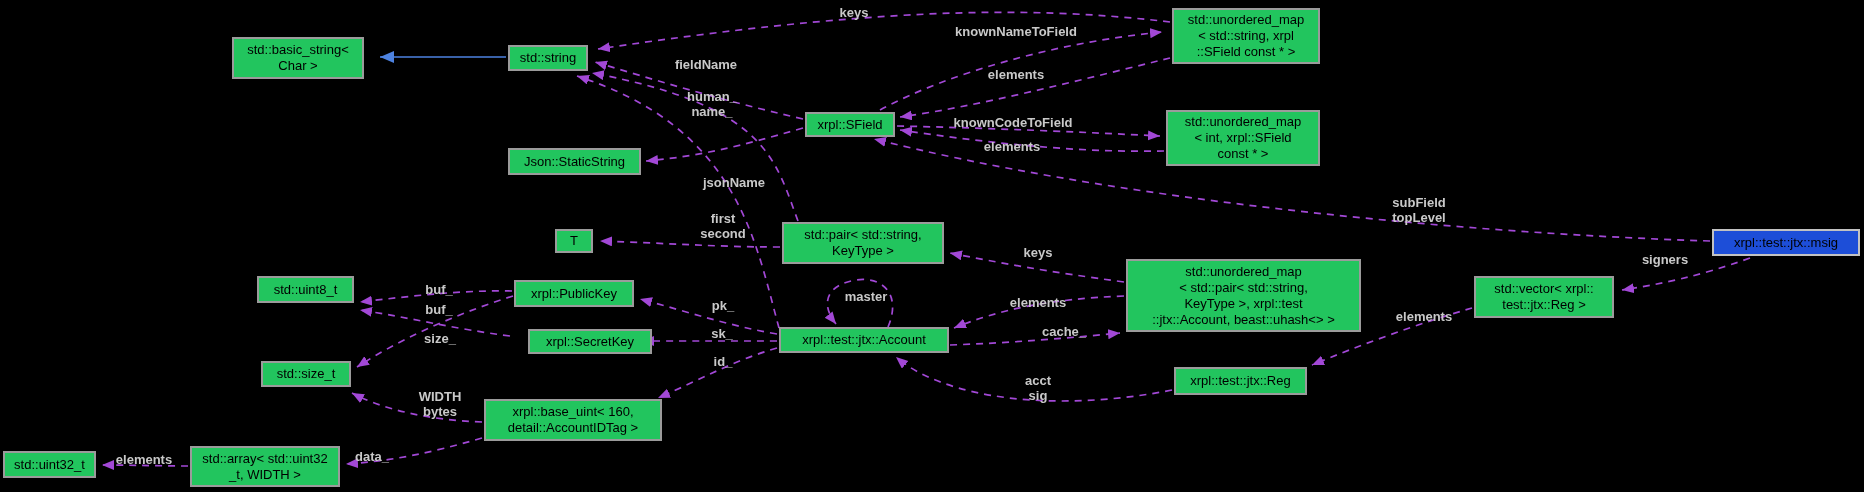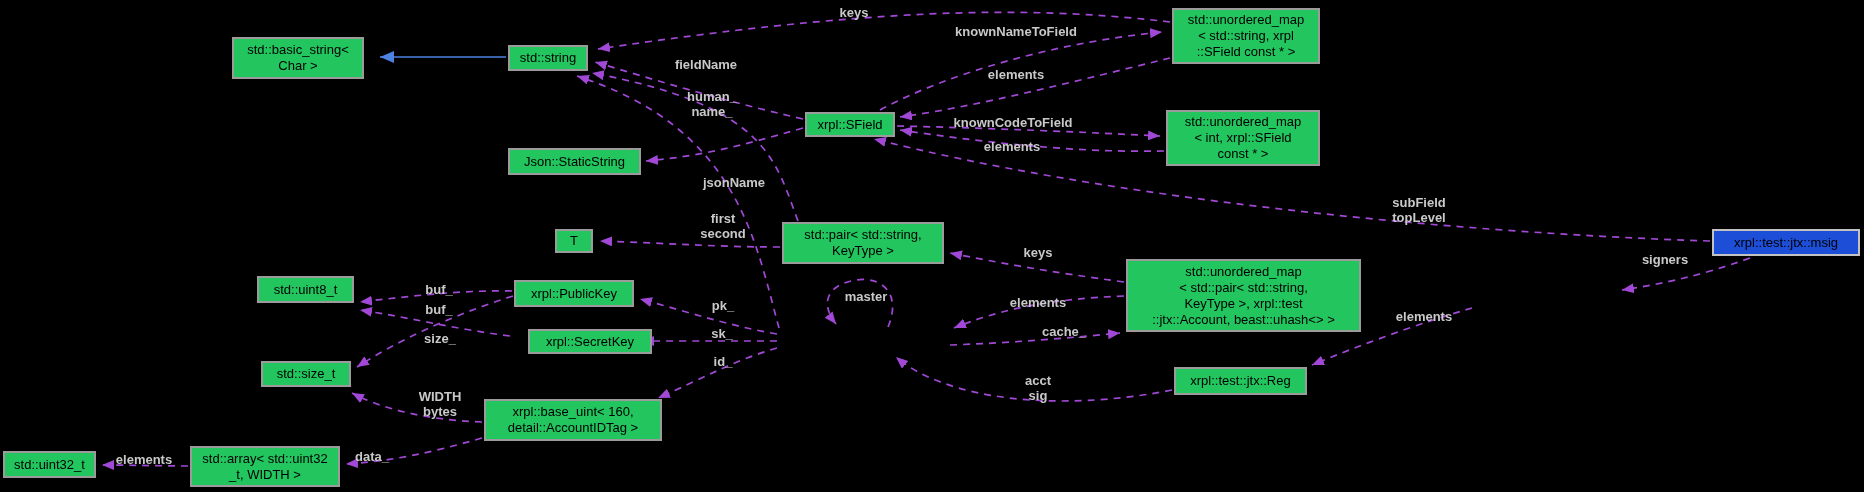--- a/index.html
+++ b/index.html
@@ -69,28 +69,31 @@
 ::SField const * &gt;</div>
   <div class="node" style="left:805px;top:112px;width:90px;height:25px;">xrpl::SField</div>
   <div class="node" style="left:1166px;top:110px;width:154px;height:56px;">std::unordered_map
 &lt; int, xrpl::SField
 const * &gt;</div>
   <div class="node" style="left:508px;top:148px;width:133px;height:27px;">Json::StaticString</div>
   <div class="node" style="left:555px;top:229px;width:38px;height:24px;">T</div>
   <div class="node" style="left:782px;top:222px;width:162px;height:42px;">std::pair&lt; std::string,
 KeyType &gt;</div>
   <div class="node highlight" style="left:1712px;top:229px;width:148px;height:27px;">xrpl::test::jtx::msig</div>
+  <div class="node" style="left:1474px;top:276px;width:140px;height:42px;">std::vector&lt; xrpl::
+test::jtx::Reg &gt;</div>
   <div class="node" style="left:1126px;top:259px;width:235px;height:73px;">std::unordered_map
 &lt; std::pair&lt; std::string,
 KeyType &gt;, xrpl::test
 ::jtx::Account, beast::uhash&lt;&gt; &gt;</div>
   <div class="node" style="left:257px;top:276px;width:97px;height:27px;">std::uint8_t</div>
   <div class="node" style="left:514px;top:280px;width:120px;height:27px;">xrpl::PublicKey</div>
   <div class="node" style="left:528px;top:329px;width:124px;height:25px;">xrpl::SecretKey</div>
   <div class="node" style="left:261px;top:361px;width:90px;height:26px;">std::size_t</div>
+  <div class="node" style="left:779px;top:327px;width:170px;height:26px;">xrpl::test::jtx::Account</div>
   <div class="node" style="left:1174px;top:367px;width:133px;height:28px;">xrpl::test::jtx::Reg</div>
   <div class="node" style="left:484px;top:399px;width:178px;height:42px;">xrpl::base_uint&lt; 160,
 detail::AccountIDTag &gt;</div>
   <div class="node" style="left:190px;top:446px;width:150px;height:41px;">std::array&lt; std::uint32
 _t, WIDTH &gt;</div>
   <div class="node" style="left:3px;top:451px;width:93px;height:27px;">std::uint32_t</div>
 
   <div class="elabel" style="left:854px;top:12px;">keys</div>
   <div class="elabel" style="left:1016px;top:31px;">knownNameToField</div>
   <div class="elabel" style="left:706px;top:64px;">fieldName</div>

